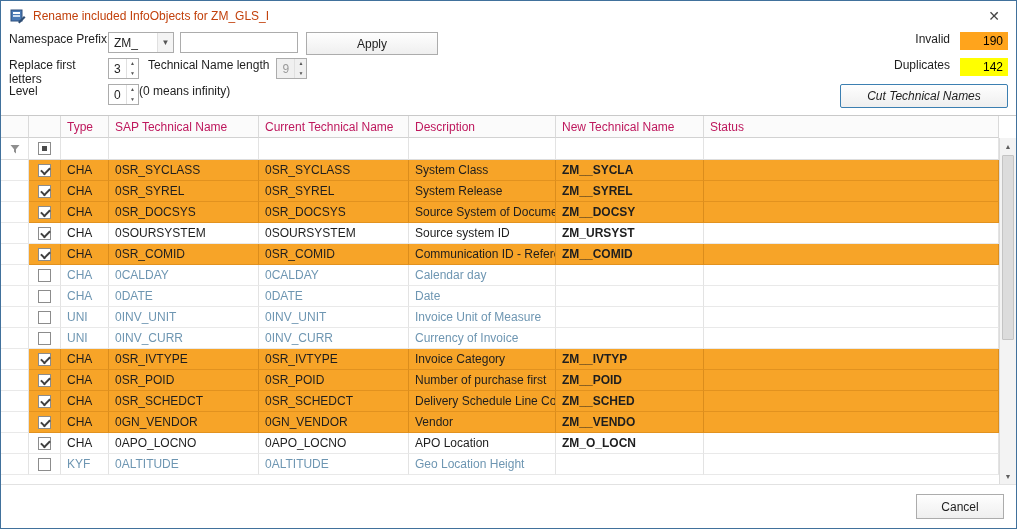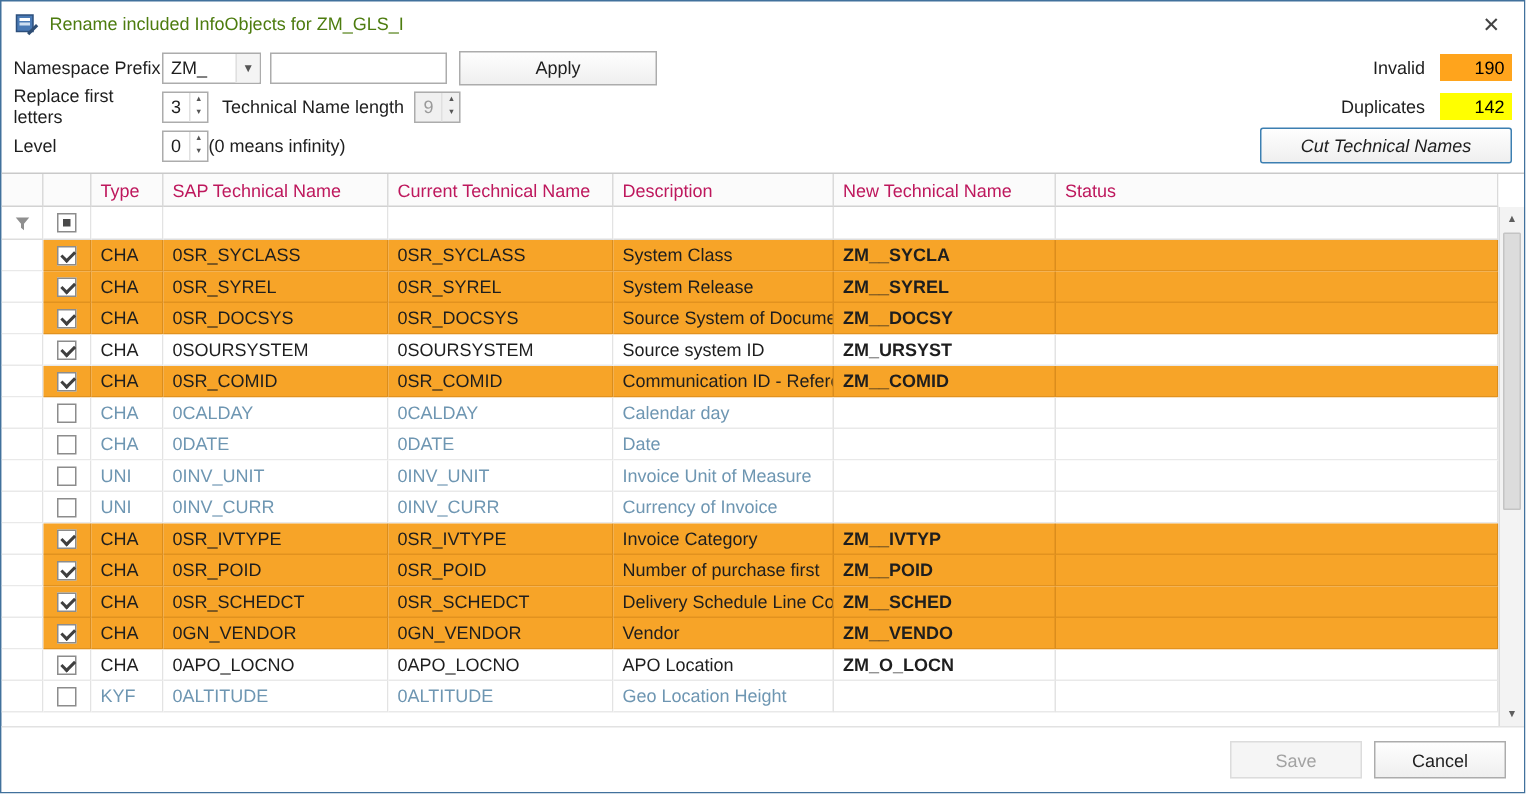--- a/index.html
+++ b/index.html
@@ -5,27 +5,27 @@
   * { box-sizing: border-box; }
   html, body { margin: 0; padding: 0; background: #fff; }
   body { font-family: "Liberation Sans", sans-serif; font-size: 12px; color: #1e1e1e; }
 
   .dialog { width: 1017px; height: 529px; border: 1px solid #41719C; background: #fff;
             display: flex; flex-direction: column; overflow: hidden; }
 
   
   .titlebar { flex: 0 0 30px; display: flex; align-items: center; padding: 0 9px; }
   .title-icon { width: 16px; height: 16px; margin-right: 7px; display: inline-flex; flex: none; }
-  .title-text { flex: 1; color: #4d7c0f; }
+  .title-text { flex: 1; color: #c2410c; }
   .close-btn { font-size: 14px; color: #444; padding: 1px 7px; cursor: default; }
 
   
   .formbar { flex: 0 0 84px; display: flex; justify-content: space-between; padding: 1px 8px 3px 8px; }
   .fcol { display: flex; flex-direction: column; }
-  .frow { height: 26px; display: flex; align-items: center; }
+  .frow { height: 26px; display: flex; }
   .frow.r { justify-content: flex-end; }
   .lab-w { width: 99px; flex: none; }
   .combo { width: 66px; height: 21px; border: 1px solid #ACACAC; background: #fff; display: flex; align-items: center; }
   .combo .val { flex: 1; padding: 0 5px; }
   .combo .dd { width: 16px; height: 100%; display: flex; align-items: center; justify-content: center;
                color: #555; font-size: 8px; background: #F4F4F4; border-left: 1px solid #E0E0E0; }
   .tinput { width: 118px; height: 21px; border: 1px solid #ACACAC; margin-left: 6px; background: #fff;
             font-family: inherit; font-size: 12px; padding: 0 5px; }
   .btn { height: 23px; border: 1px solid #ACACAC; background: linear-gradient(#FEFEFE, #EFEFEF);
          font-family: inherit; font-size: 12px; color: #1e1e1e; padding: 0 10px; }
@@ -375,17 +375,16 @@
     <div class="vscroll">
       <div class="sarr">▲</div>
       <div class="strack">
         <div class="sthumb"></div>
       </div>
       <div class="sarr">▼</div>
     </div>
   </div>
 
   <div class="footer">
-    <button class="foot-btn save-btn">Save</button>
     <button class="foot-btn cancel-btn">Cancel</button>
   </div>
 
 </div>
 
 </body></html>

